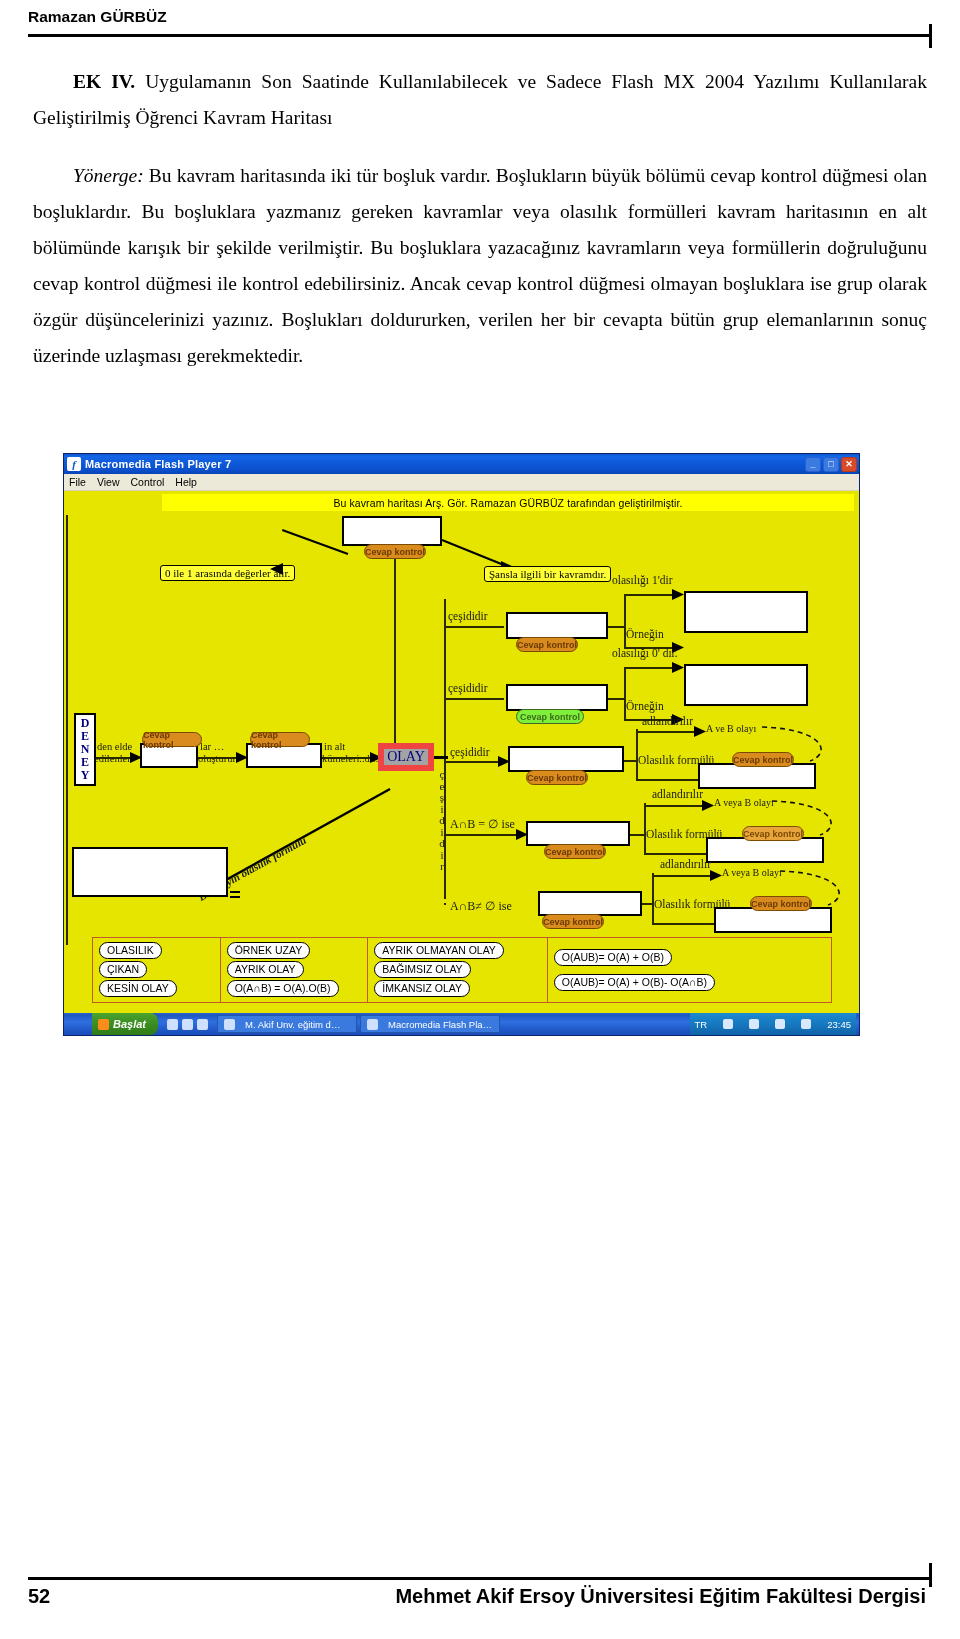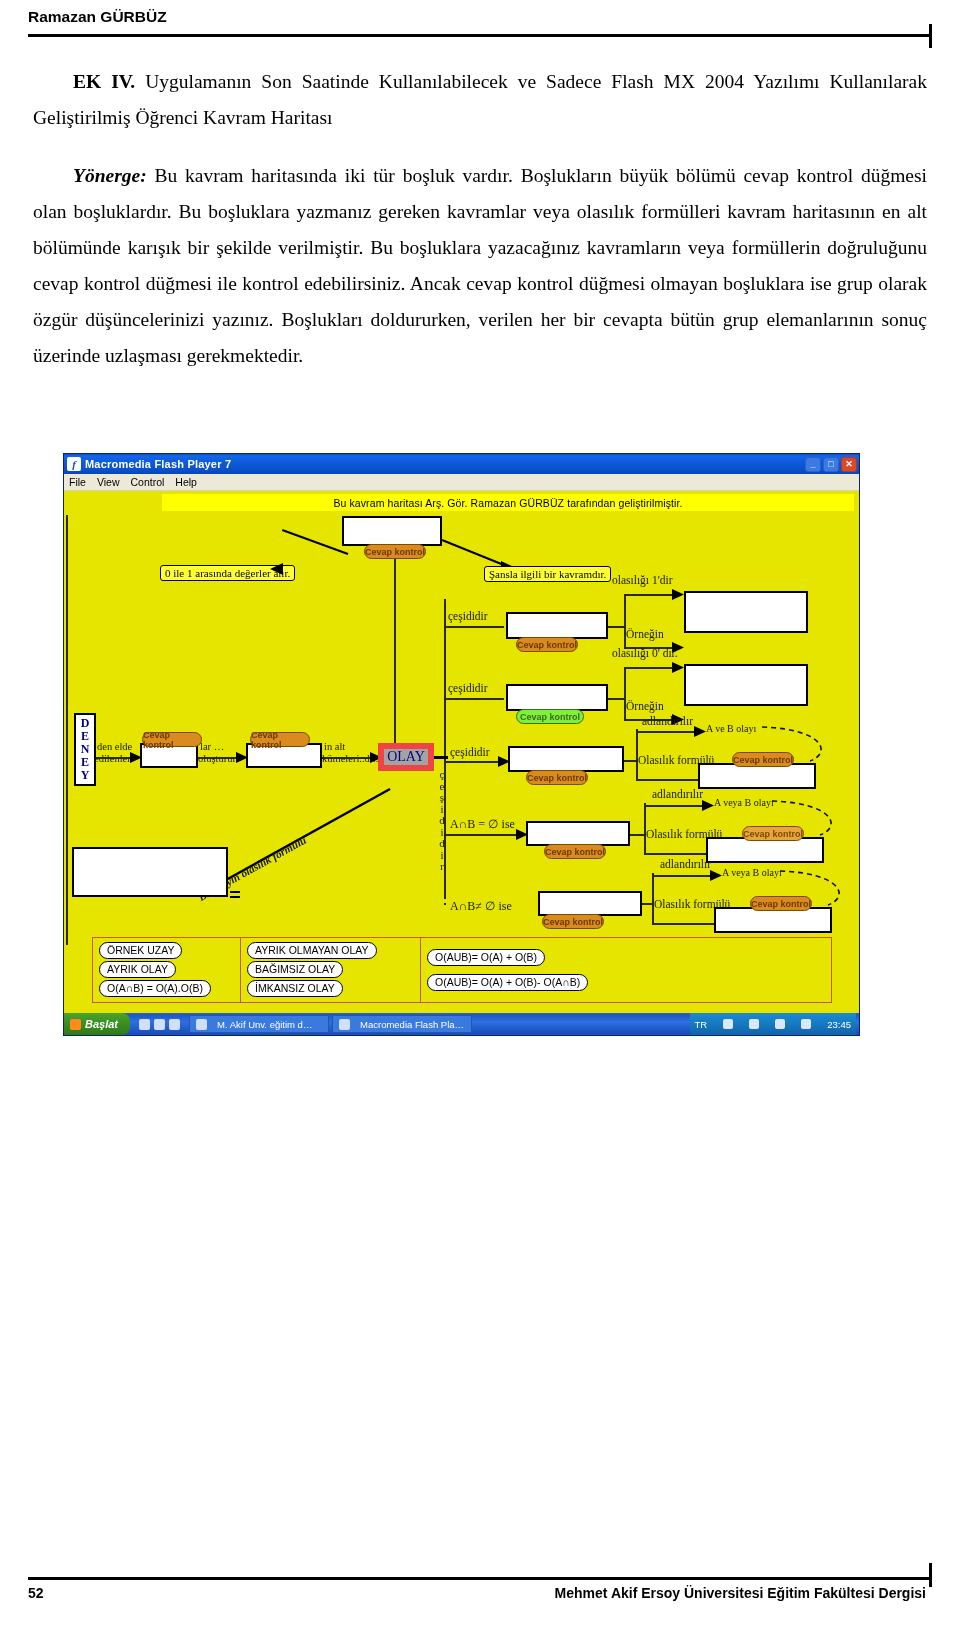--- a/index.html
+++ b/index.html
@@ -22,21 +22,21 @@
   .runhead .left { position:absolute; left:0; top:0; }
   .runhead .right { position:absolute; left:283px; top:0; white-space:nowrap; }
   .runhead .rule { position:absolute; left:0; top:26px; width:904px; height:3px; background:#000; }
   .runhead .tick { position:absolute; left:901px; top:16px; width:3px; height:24px; background:#000; }
 
   
   .doc { position:absolute; left:33px; top:64px; width:894px; }
   .para { font-size:19.5px; line-height:36px; text-align:justify; }
   .para.first { text-indent:40px; }
   .bold { font-weight:bold; }
-  .bolditalic { font-weight:bold; font-style:italic; }
+  .bolditalic { font-weight:normal; font-style:italic; }
   .ekline { margin-bottom:22px; }
 
   
   .flashwin {
     position:absolute; left:63px; top:453px; width:797px; height:583px;
     border:1px solid #0a246a;
     background:#ece9d8;
   }
   .titlebar {
     height:20px;
@@ -152,21 +152,21 @@
     position:absolute; left:0; bottom:0; width:100%; height:22px;
     background:linear-gradient(to bottom,#2a66d6 0%, #1f56c2 8%, #2f6fe0 40%, #1b4fbd 90%);
     display:flex; align-items:center; gap:3px; padding-right:3px;
   }
   .startbtn {
     height:22px; padding:0 12px 0 6px;
     background:linear-gradient(to bottom,#4aa32e 0%, #3c8f23 45%, #2f7a18 100%);
     color:#fff; font-family:"Liberation Sans", sans-serif; font-weight:bold;
     font-size:11px; font-style:italic;
     display:flex; align-items:center; gap:4px;
-    border-top-right-radius:8px; border-bottom-right-radius:8px;
+    border-top-right-radius:8px; border-bottom-right-radius:8px;margin-left:28px;
   }
   .startflag { width:11px; height:11px; background:#ff8c1a; border-radius:2px; }
   .qlaunch { display:flex; align-items:center; gap:4px; padding:0 6px; }
   .qicon { width:11px; height:11px; background:#cfe0ff; border-radius:2px; }
   .taskitem {
     height:18px; min-width:140px; padding:0 6px;
     background:#3a79dd; border:1px solid #2456ad;
     color:#fff; font-family:"Liberation Sans", sans-serif; font-size:9.5px;
     display:flex; align-items:center; gap:10px; border-radius:2px;
     overflow:hidden; white-space:nowrap;
@@ -174,21 +174,21 @@
   .tray {
     margin-left:auto; height:22px; padding:0 5px; display:flex; align-items:center; gap:16px;
     background:linear-gradient(to bottom,#1c8ad0 0%, #1679c0 50%, #0f63a8 100%);
     color:#fff; font-family:"Liberation Sans", sans-serif; font-size:9.5px;
   }
   .tray .ti { width:10px; height:10px; border-radius:2px; background:#d8e8ff; }
 
   
   .footer {
     position:absolute; left:28px; bottom:28px; width:904px; height:34px;
-    font-family:"Liberation Sans", sans-serif; font-weight:bold; font-size:14px;
+    font-family:"Liberation Sans", sans-serif; font-weight:bold; font-size:20px;
   }
   .footer .rule { position:absolute; left:0; top:0; width:904px; height:3px; background:#000; }
   .footer .pg { position:absolute; left:0; top:8px; }
   .footer .ft { position:absolute; right:6px; top:8px; white-space:nowrap; }
   .footer .tick { position:absolute; left:901px; top:-14px; width:3px; height:24px; background:#000; }
 </style>
 </head>
 <body>
 
 <div class="runhead">
@@ -394,20 +394,25 @@
       </svg>
       <div class="diag-lbl" style="left:138px; top:400px; transform:rotate(-29deg);">Bir olayın olasılık formülü</div>
 
       <div class="node" style="left:8px; top:356px; width:156px; height:50px;"></div>
       <div class="line" style="left:166px; top:400px; width:10px; height:2px;"></div>
       <div class="line" style="left:166px; top:405px; width:10px; height:2px;"></div>
 
       <div class="thin" style="left:2px; top:24px; width:2px; height:430px;"></div>
 
       <div class="legend">
+        <div class="lg-col" style="width:128px;">
+          <div class="pill">OLASILIK</div>
+          <div class="pill">ÇIKAN</div>
+          <div class="pill">KESİN OLAY</div>
+        </div>
         <div class="lg-col" style="width:148px;">
           <div class="pill">ÖRNEK UZAY</div>
           <div class="pill">AYRIK OLAY</div>
           <div class="pill">O(A∩B) = O(A).O(B)</div>
         </div>
         <div class="lg-col" style="width:180px;">
           <div class="pill">AYRIK OLMAYAN OLAY</div>
           <div class="pill">BAĞIMSIZ OLAY</div>
           <div class="pill">İMKANSIZ OLAY</div>
         </div>

